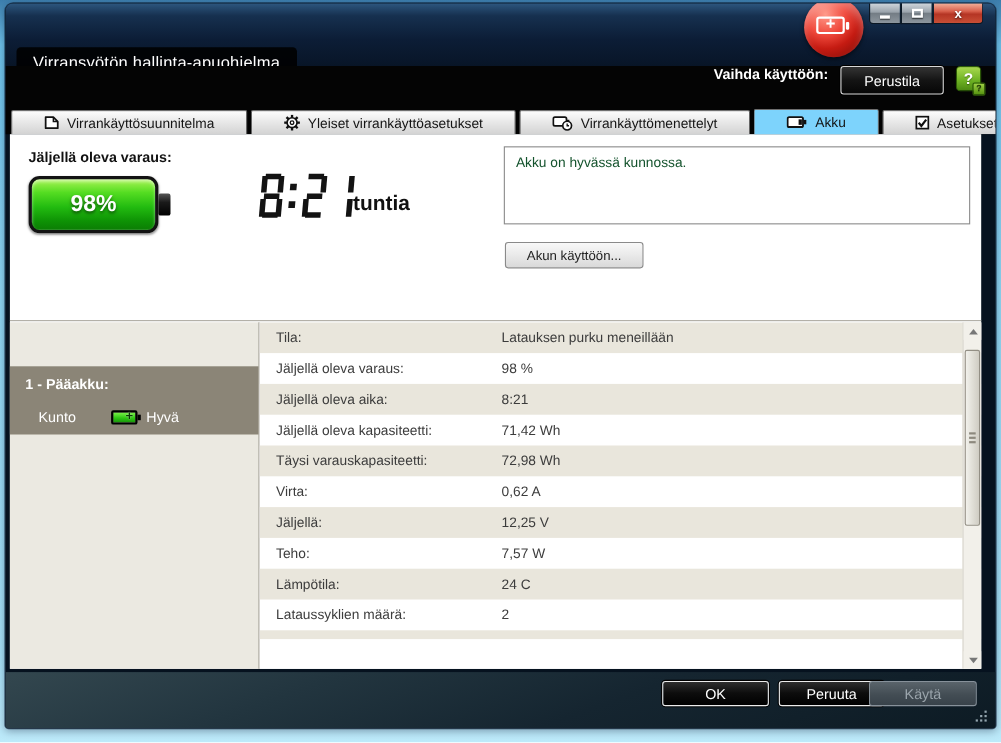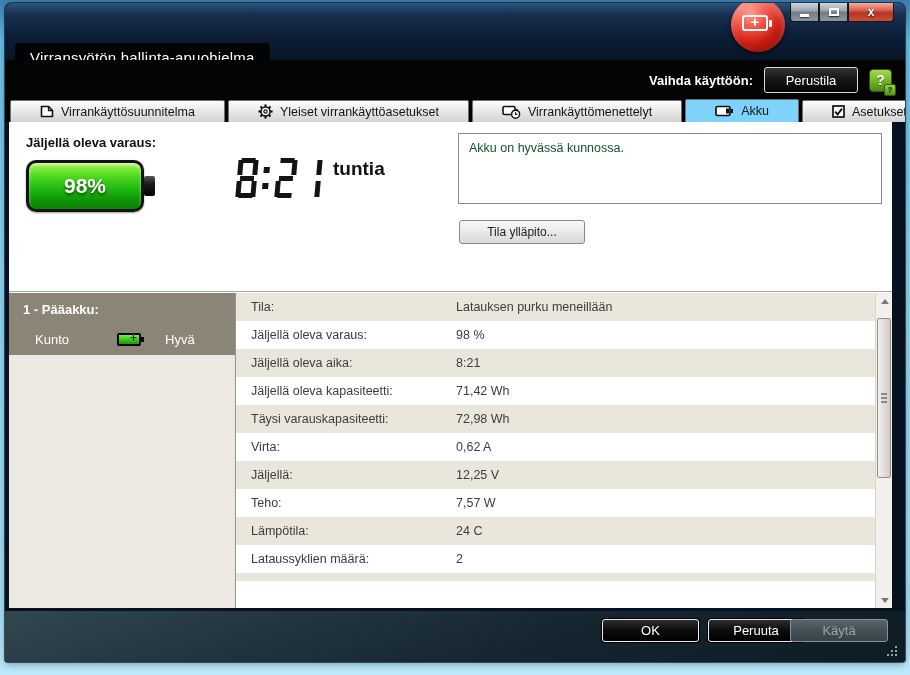--- a/index.html
+++ b/index.html
@@ -32,21 +32,21 @@
   .win-btn.min { width:29px; border-radius:0 0 0 4px; }
   .win-btn.max { width:29px; }
   .win-btn.close { width:46px; border-radius:0 0 4px 0;
     background:linear-gradient(180deg,#f3b09a 0%, #d8604c 40%, #b53524 55%, #c94f36 100%); }
   .glyph-min { width:9px; height:3px; background:#fff; margin-top:6px; box-shadow:0 1px 1px rgba(0,0,0,.6); }
   .glyph-max { width:10px; height:8px; border:2px solid #fff; box-shadow:0 1px 1px rgba(0,0,0,.6); }
   .glyph-close { color:#fff; font-size:12px; font-weight:bold; text-shadow:0 1px 2px rgba(0,0,0,.7); line-height:1; }
 
   
   .cmdbar { position:absolute; top:57px; left:0; right:0; height:40px; background:#040404;
-    display:flex; align-items:center; justify-content:flex-end; gap:11px; padding-right:13px; }
+    display:flex; justify-content:flex-end; gap:11px; padding-right:13px; }
   .cmd-label { color:#fff; font-size:13px; font-weight:bold; }
   .mode-btn { width:94px; height:26px; background:linear-gradient(180deg,#343434 0%, #141414 50%, #060606 100%);
     border:1px solid #d9d9d9; border-radius:3px; color:#fff; font-size:13px; font-family:inherit; cursor:pointer;
     box-shadow:0 0 0 1px #000; }
   .help-icon { position:relative; width:23px; height:23px; border-radius:4px; cursor:pointer;
     background:linear-gradient(180deg,#a8d84e 0%, #6cb022 60%, #4d8a12 100%); border:1px solid #2e5c08;
     color:#fff; font-weight:bold; font-size:14px; text-align:center; line-height:21px; text-shadow:0 1px 1px rgba(0,0,0,.4); }
   .help-badge { position:absolute; right:-5px; bottom:-5px; width:12px; height:12px; border-radius:2px;
     background:linear-gradient(180deg,#9ed044 0%, #55930f 100%); border:1px solid #2e5c08;
     font-size:8px; line-height:10px; color:#1d3a04; font-weight:bold; }
@@ -68,21 +68,21 @@
 
   .big-batt { position:absolute; left:17px; top:38px; width:118px; height:52px;
     border:3px solid #131313; border-radius:10px;
     background:linear-gradient(180deg,#a8f455 0%, #55dd22 26%, #22bb10 55%, #0e9305 82%, #0b7d04 100%);
     box-shadow:inset 0 2px 3px rgba(255,255,255,.55), 0 1px 2px rgba(0,0,0,.4);
     display:flex; align-items:center; justify-content:center; }
   .big-batt::after { content:''; position:absolute; right:-14px; top:13px; width:11px; height:20px;
     background:linear-gradient(180deg,#555, #1a1a1a 40%, #000); border-radius:2px; }
   .big-batt .pct { color:#fff; font-size:21px; font-weight:bold; text-shadow:0 2px 3px rgba(0,0,0,.55); }
 
-  .time-wrap { position:absolute; left:228px; top:36px; display:flex; gap:12px; }
+  .time-wrap { position:absolute; left:228px; top:36px; display:flex; align-items:flex-end; }
   .sseg { display:flex; gap:5px; transform:skewX(-5deg); }
   .sdigit { position:relative; width:20px; height:40px; }
   .seg { position:absolute; background:#131313; display:none; }
   .seg.on { display:block; }
   .seg.a { left:3px; right:3px; top:0; height:5px; }
   .seg.g { left:3px; right:3px; top:17.5px; height:5px; }
   .seg.d { left:3px; right:3px; bottom:0; height:5px; }
   .seg.f { left:0; top:1.5px; width:5px; height:15.5px; }
   .seg.b { right:0; top:1.5px; width:5px; height:15.5px; }
   .seg.e { left:0; bottom:1.5px; width:5px; height:15.5px; }
@@ -94,23 +94,23 @@
 
   .status-box { position:absolute; left:449px; top:11px; width:424px; height:71px;
     border:1px solid #8a8a8a; background:#fff; padding:7px 10px; font-size:12.5px; color:#14532d; }
   .maint-btn { position:absolute; left:450px; top:98px; width:126px; height:24px;
     background:linear-gradient(180deg,#f8f8f8 0%, #ebebeb 45%, #d9d9d9 100%);
     border:1px solid #8a8a8a; border-radius:3px; font-size:12px; font-family:inherit; color:#222; cursor:pointer; }
 
   
   .lower { position:absolute; top:171px; left:0; right:0; bottom:0; display:flex; }
   .left-panel { width:227px; background:#ebe9e1; border-right:1px solid #98958b; }
-  .sel-batt { height:62px; background:#8b8577; color:#fff; padding:9px 0 0 14px; cursor:pointer; }
+  .sel-batt { height:62px; background:#8b8577; color:#fff; padding:9px 0 0 14px; cursor:pointer;margin-top:40px; }
   .sel-batt .bt { font-size:13px; font-weight:bold; }
-  .cond-row { margin-top:15px; display:flex; align-items:center; font-size:13px;gap:16px; }
+  .cond-row { margin-top:15px; display:flex; align-items:center; font-size:13px; }
   .cond-row .cl { width:78px; padding-left:12px; }
   .mini-batt { position:relative; width:24px; height:13px; border:2px solid #000; border-radius:2px;
     background:linear-gradient(180deg,#7bf04a 0%, #2fc714 55%, #18960a 100%); margin-right:8px; }
   .mini-batt::after { content:''; position:absolute; right:-5px; top:2px; width:3px; height:5px; background:#000; }
   .mini-batt .mp { position:absolute; right:2px; top:-3px; font-size:12px; font-weight:bold; color:#052; color:#063; color:#0a3a05;
     text-shadow:0 0 1px #dfffd0; line-height:13px; }
 
   .details { position:relative; flex:1; background:#fff; overflow:hidden; }
   .details-title { height:29px; line-height:30px; padding-left:15px; font-size:13px; font-weight:bold; color:#111; }
   .rows .row { height:28px; display:flex; align-items:center; padding-left:15px; font-size:12.5px; color:#3c3c3c; }
@@ -265,21 +265,21 @@
                 <span class="seg g on"></span>
               </div>
               <div class="sdigit">
                 <span class="seg b on"></span>
                 <span class="seg c on"></span>
               </div>
             </div>
           <span class="time-unit">tuntia</span>
         </div>
         <div class="status-box">Akku on hyvässä kunnossa.</div>
-        <button class="maint-btn">Tila ylläpito...</button>
+        <button class="maint-btn">Akun käyttöön...</button>
       </div>
 
       <div class="lower">
         <div class="left-panel">
           <div class="sel-batt">
             <div class="bt">1 - Pääakku:</div>
             <div class="cond-row">
               <span class="cl">Kunto</span>
               <span class="mini-batt">
                   <span class="mp">+</span>

